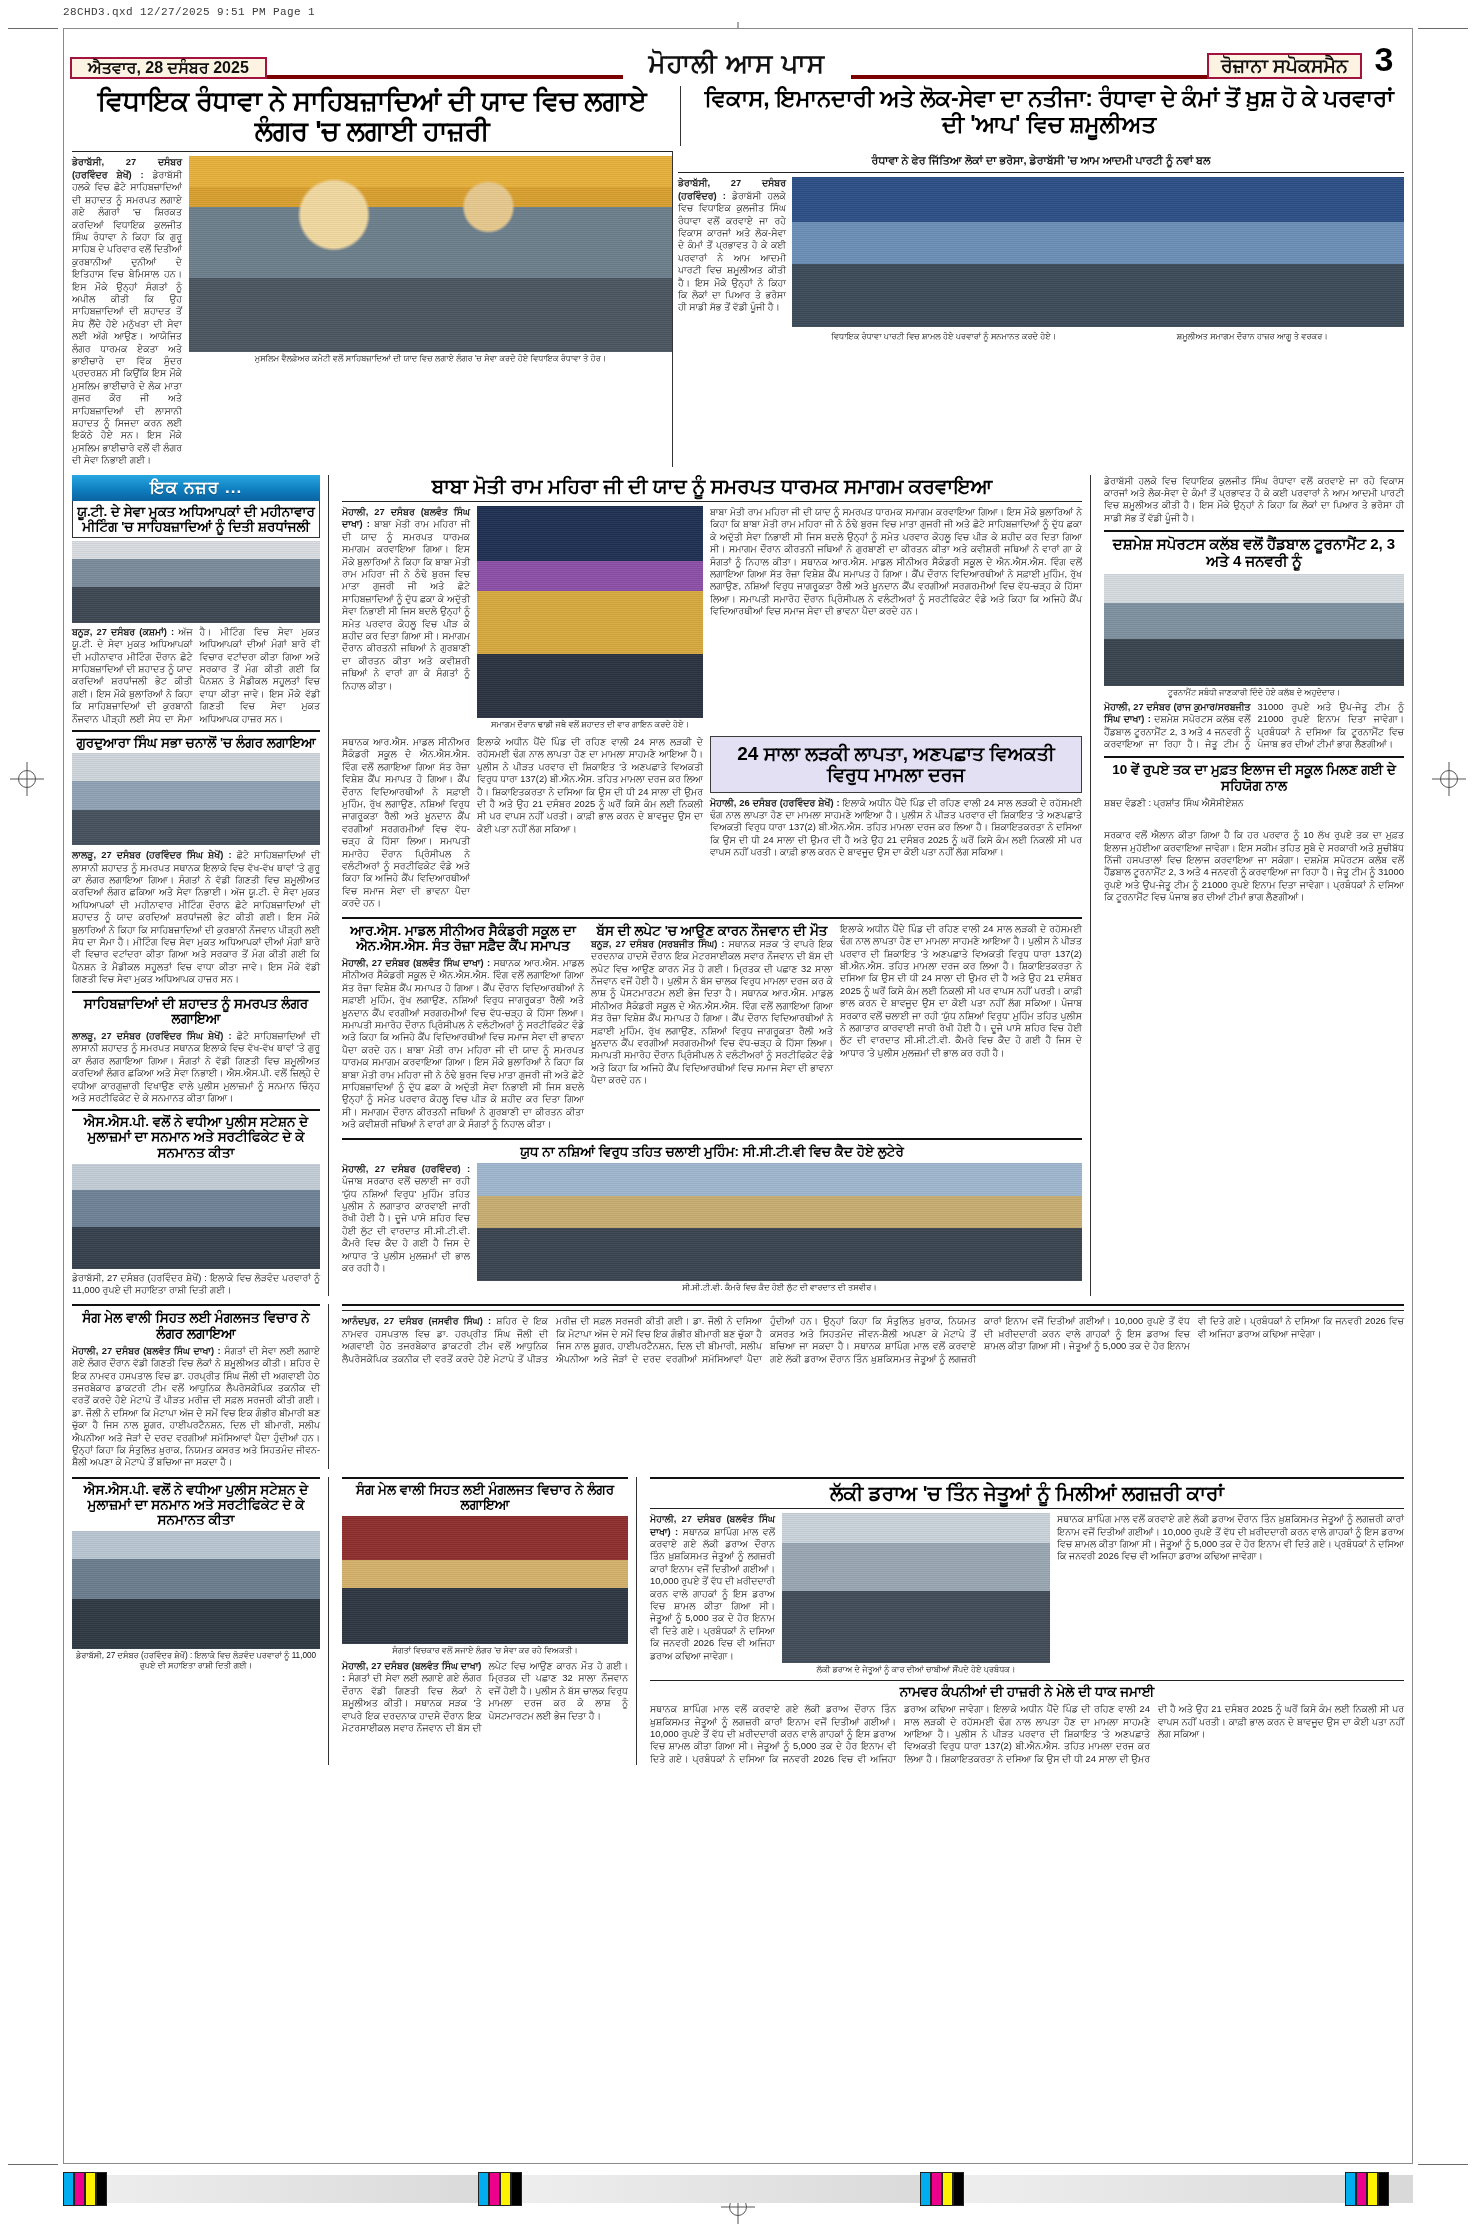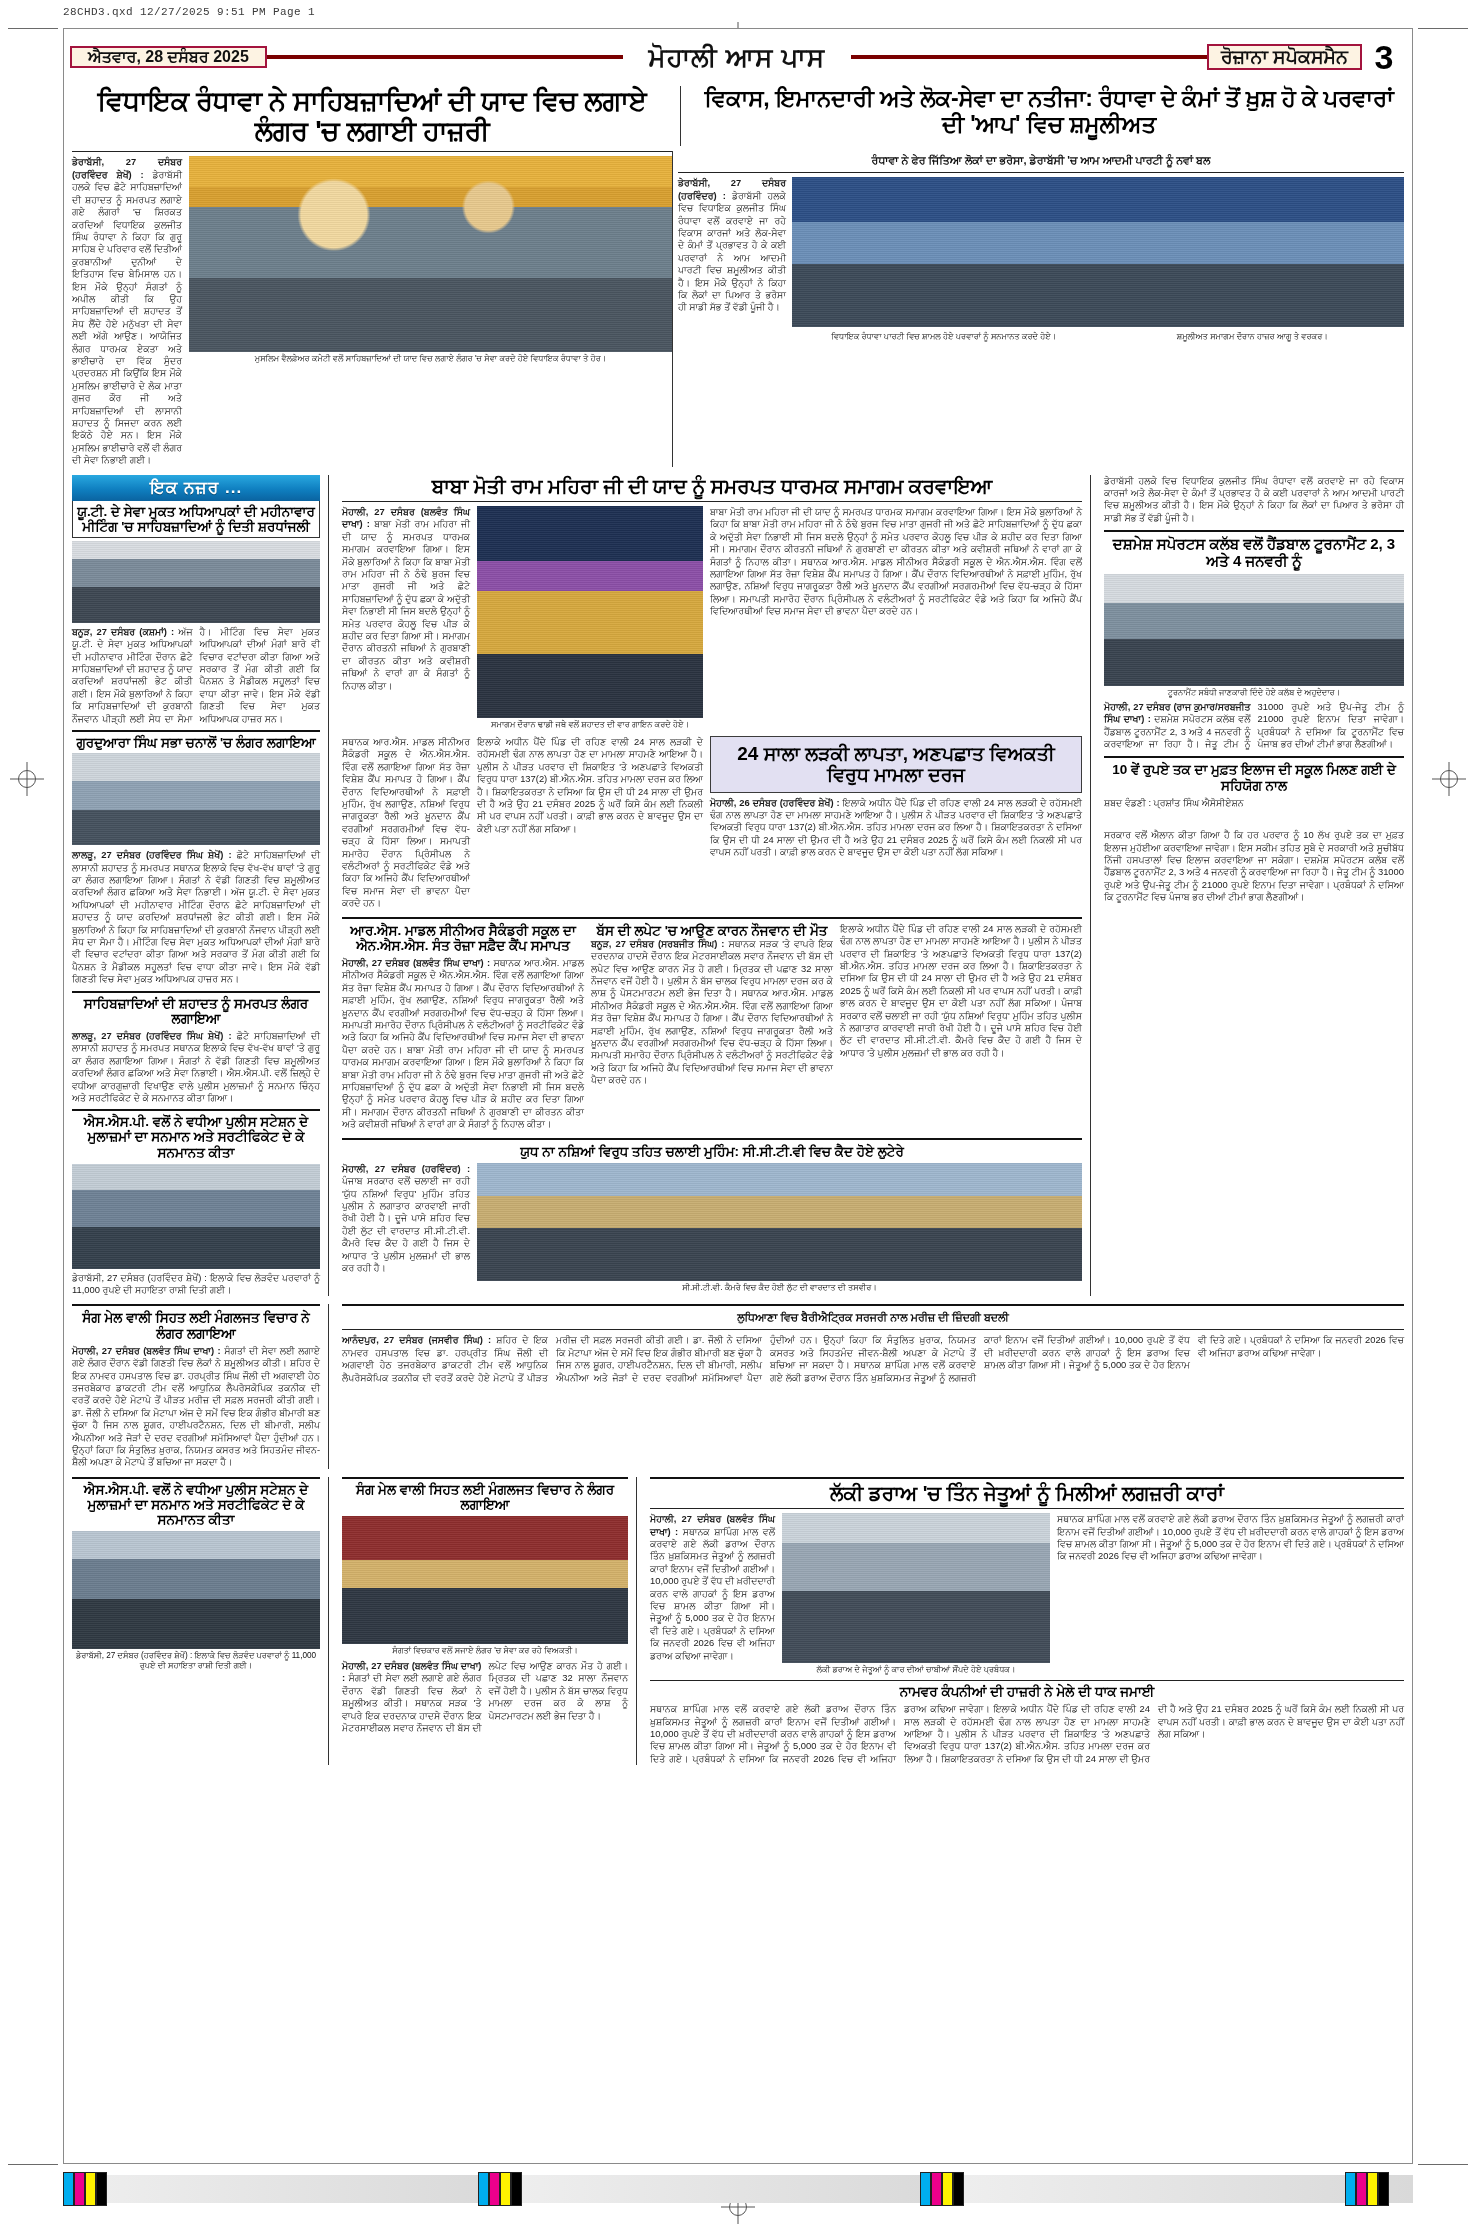--- a/index.html
+++ b/index.html
@@ -34,21 +34,21 @@
   .page{
     position:absolute; left:63px; top:28px;
     width:1350px; height:2136px;
     border:1px solid #8a8a8a;
     background:#fff;
   }
 
   
   .masthead{
     position:relative; height:44px; margin:6px 6px 0 6px;
-    display:flex; align-items:center;
+    display:flex; align-items:flex-end;
   }
   .mh-red{
     flex:1; background:#c00d0d; border-top:2px solid #7a0000; border-bottom:2px solid #7a0000;
     position:relative;
   }
   .mh-red.left::after{
     content:""; position:absolute; right:-1px; top:0; bottom:0; width:22px;
     background:#fff;
     clip-path:polygon(100% 0, 0 0, 100% 50%, 0 100%, 100% 100%);
   }
@@ -393,21 +393,20 @@
         <b class="dateline">ਮੋਹਾਲੀ, 27 ਦਸੰਬਰ (ਬਲਵੰਤ ਸਿੰਘ ਦਾਖਾ) :</b>
         <span>ਸੰਗਤਾਂ ਦੀ ਸੇਵਾ ਲਈ ਲਗਾਏ ਗਏ ਲੰਗਰ ਦੌਰਾਨ ਵੱਡੀ ਗਿਣਤੀ ਵਿਚ ਲੋਕਾਂ ਨੇ ਸ਼ਮੂਲੀਅਤ ਕੀਤੀ।</span>
         <span>ਸ਼ਹਿਰ ਦੇ ਇਕ ਨਾਮਵਰ ਹਸਪਤਾਲ ਵਿਚ ਡਾ. ਹਰਪ੍ਰੀਤ ਸਿੰਘ ਜੌਲੀ ਦੀ ਅਗਵਾਈ ਹੇਠ ਤਜਰਬੇਕਾਰ ਡਾਕਟਰੀ ਟੀਮ ਵਲੋਂ ਆਧੁਨਿਕ ਲੈਪਰੋਸਕੋਪਿਕ ਤਕਨੀਕ ਦੀ ਵਰਤੋਂ ਕਰਦੇ ਹੋਏ ਮੋਟਾਪੇ ਤੋਂ ਪੀੜਤ ਮਰੀਜ਼ ਦੀ ਸਫ਼ਲ ਸਰਜਰੀ ਕੀਤੀ ਗਈ। ਡਾ. ਜੌਲੀ ਨੇ ਦਸਿਆ ਕਿ ਮੋਟਾਪਾ ਅੱਜ ਦੇ ਸਮੇਂ ਵਿਚ ਇਕ ਗੰਭੀਰ ਬੀਮਾਰੀ ਬਣ ਚੁੱਕਾ ਹੈ ਜਿਸ ਨਾਲ ਸ਼ੂਗਰ, ਹਾਈਪਰਟੈਨਸ਼ਨ, ਦਿਲ ਦੀ ਬੀਮਾਰੀ, ਸਲੀਪ ਐਪਨੀਆ ਅਤੇ ਜੋੜਾਂ ਦੇ ਦਰਦ ਵਰਗੀਆਂ ਸਮੱਸਿਆਵਾਂ ਪੈਦਾ ਹੁੰਦੀਆਂ ਹਨ। ਉਨ੍ਹਾਂ ਕਿਹਾ ਕਿ ਸੰਤੁਲਿਤ ਖ਼ੁਰਾਕ, ਨਿਯਮਤ ਕਸਰਤ ਅਤੇ ਸਿਹਤਮੰਦ ਜੀਵਨ-ਸ਼ੈਲੀ ਅਪਣਾ ਕੇ ਮੋਟਾਪੇ ਤੋਂ ਬਚਿਆ ਜਾ ਸਕਦਾ ਹੈ।</span>
       </div>
     </div>
 
     <div style="flex:0 0 6px; border-left:1px solid #333;"></div>
 
     <div style="flex:1;">
       <div class="rule2" style="margin-bottom:4px;"></div>
-      <div class="subhead" style="margin-top:3px;">ਲੁਧਿਆਣਾ ਵਿਚ ਬੈਰੀਐਟ੍ਰਿਕ ਸਰਜਰੀ ਨਾਲ ਮਰੀਜ਼ ਦੀ ਜ਼ਿੰਦਗੀ ਬਦਲੀ</div>
       <div class="rule" style="margin:4px 0;"></div>
       <div class="col-txt" style="column-count:5; column-gap:8px;">
         <b class="dateline">ਆਨੰਦਪੁਰ, 27 ਦਸੰਬਰ (ਜਸਵੀਰ ਸਿੰਘ) :</b>
         <span>ਸ਼ਹਿਰ ਦੇ ਇਕ ਨਾਮਵਰ ਹਸਪਤਾਲ ਵਿਚ ਡਾ. ਹਰਪ੍ਰੀਤ ਸਿੰਘ ਜੌਲੀ ਦੀ ਅਗਵਾਈ ਹੇਠ ਤਜਰਬੇਕਾਰ ਡਾਕਟਰੀ ਟੀਮ ਵਲੋਂ ਆਧੁਨਿਕ ਲੈਪਰੋਸਕੋਪਿਕ ਤਕਨੀਕ ਦੀ ਵਰਤੋਂ ਕਰਦੇ ਹੋਏ ਮੋਟਾਪੇ ਤੋਂ ਪੀੜਤ ਮਰੀਜ਼ ਦੀ ਸਫ਼ਲ ਸਰਜਰੀ ਕੀਤੀ ਗਈ। ਡਾ. ਜੌਲੀ ਨੇ ਦਸਿਆ ਕਿ ਮੋਟਾਪਾ ਅੱਜ ਦੇ ਸਮੇਂ ਵਿਚ ਇਕ ਗੰਭੀਰ ਬੀਮਾਰੀ ਬਣ ਚੁੱਕਾ ਹੈ ਜਿਸ ਨਾਲ ਸ਼ੂਗਰ, ਹਾਈਪਰਟੈਨਸ਼ਨ, ਦਿਲ ਦੀ ਬੀਮਾਰੀ, ਸਲੀਪ ਐਪਨੀਆ ਅਤੇ ਜੋੜਾਂ ਦੇ ਦਰਦ ਵਰਗੀਆਂ ਸਮੱਸਿਆਵਾਂ ਪੈਦਾ ਹੁੰਦੀਆਂ ਹਨ। ਉਨ੍ਹਾਂ ਕਿਹਾ ਕਿ ਸੰਤੁਲਿਤ ਖ਼ੁਰਾਕ, ਨਿਯਮਤ ਕਸਰਤ ਅਤੇ ਸਿਹਤਮੰਦ ਜੀਵਨ-ਸ਼ੈਲੀ ਅਪਣਾ ਕੇ ਮੋਟਾਪੇ ਤੋਂ ਬਚਿਆ ਜਾ ਸਕਦਾ ਹੈ।</span>
         <span>ਸਥਾਨਕ ਸ਼ਾਪਿੰਗ ਮਾਲ ਵਲੋਂ ਕਰਵਾਏ ਗਏ ਲੱਕੀ ਡਰਾਅ ਦੌਰਾਨ ਤਿੰਨ ਖ਼ੁਸ਼ਕਿਸਮਤ ਜੇਤੂਆਂ ਨੂੰ ਲਗਜ਼ਰੀ ਕਾਰਾਂ ਇਨਾਮ ਵਜੋਂ ਦਿਤੀਆਂ ਗਈਆਂ। 10,000 ਰੁਪਏ ਤੋਂ ਵੱਧ ਦੀ ਖ਼ਰੀਦਦਾਰੀ ਕਰਨ ਵਾਲੇ ਗਾਹਕਾਂ ਨੂੰ ਇਸ ਡਰਾਅ ਵਿਚ ਸ਼ਾਮਲ ਕੀਤਾ ਗਿਆ ਸੀ। ਜੇਤੂਆਂ ਨੂੰ 5,000 ਤਕ ਦੇ ਹੋਰ ਇਨਾਮ ਵੀ ਦਿਤੇ ਗਏ। ਪ੍ਰਬੰਧਕਾਂ ਨੇ ਦਸਿਆ ਕਿ ਜਨਵਰੀ 2026 ਵਿਚ ਵੀ ਅਜਿਹਾ ਡਰਾਅ ਕਢਿਆ ਜਾਵੇਗਾ।</span>
       </div>
     </div>
   </div>
 
   <div style="display:flex; margin:8px 8px 0 8px; gap:8px;">

